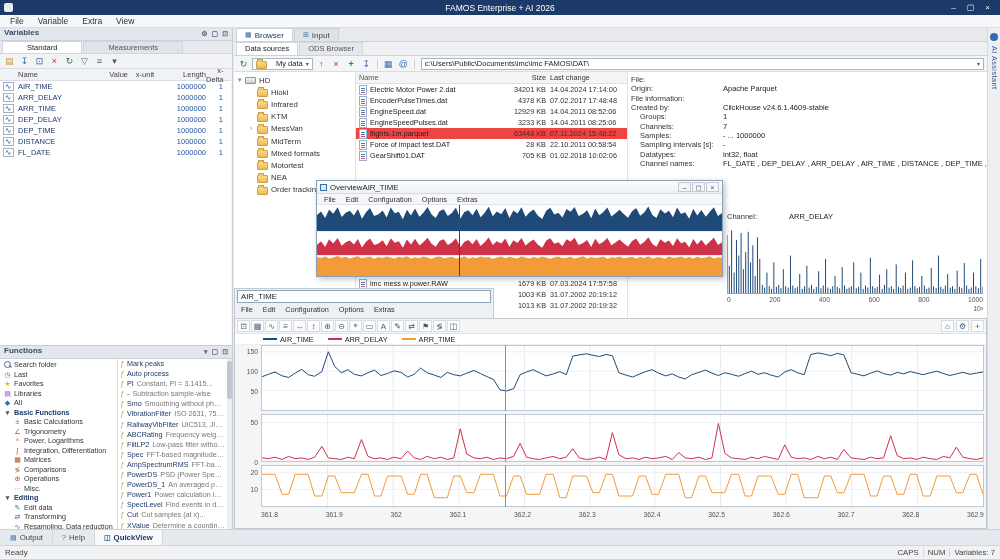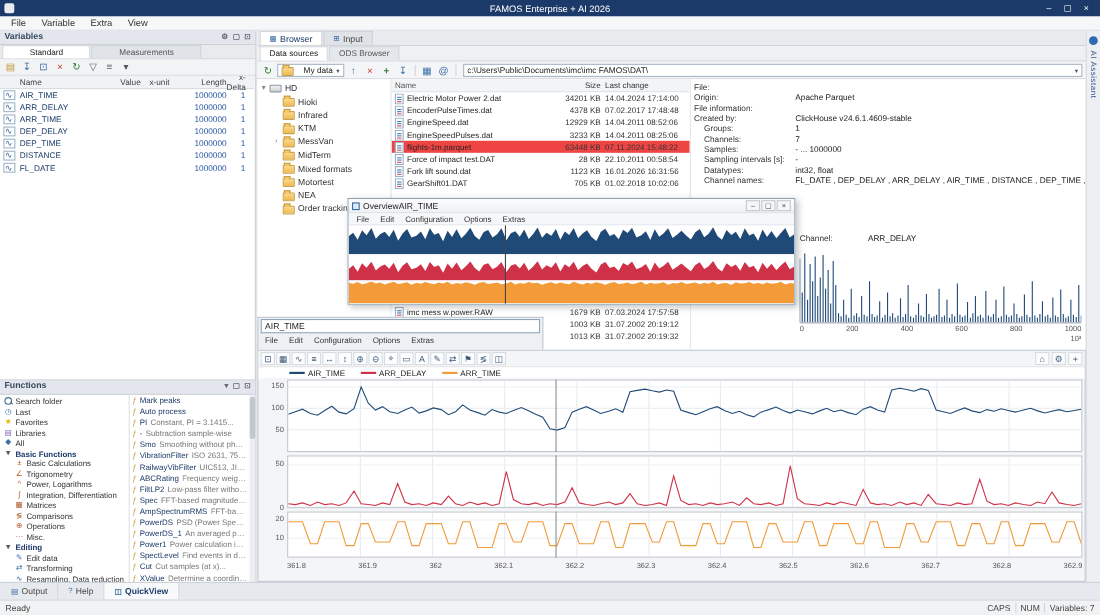--- a/index.html
+++ b/index.html
@@ -671,28 +671,20 @@
 
             <div class="bf-row">
               <span class="fc-name">
                 <span class="doc-icon"></span>
                 <span>Force of impact test.DAT</span>
               </span>
               <span class="fc-size">28 KB</span>
               <span class="fc-date">22.10.2011 00:58:54</span>
             </div>
 
-            <div class="bf-row">
-              <span class="fc-name">
-                <span class="doc-icon"></span>
-                <span>Fork lift sound.dat</span>
-              </span>
-              <span class="fc-size">1123 KB</span>
-              <span class="fc-date">16.01.2026 16:31:56</span>
-            </div>
 
 
             <div class="bf-row">
               <span class="fc-name">
                 <span class="doc-icon"></span>
                 <span>GearShift01.DAT</span>
               </span>
               <span class="fc-size">705 KB</span>
               <span class="fc-date">01.02.2018 10:02:06</span>
             </div>

